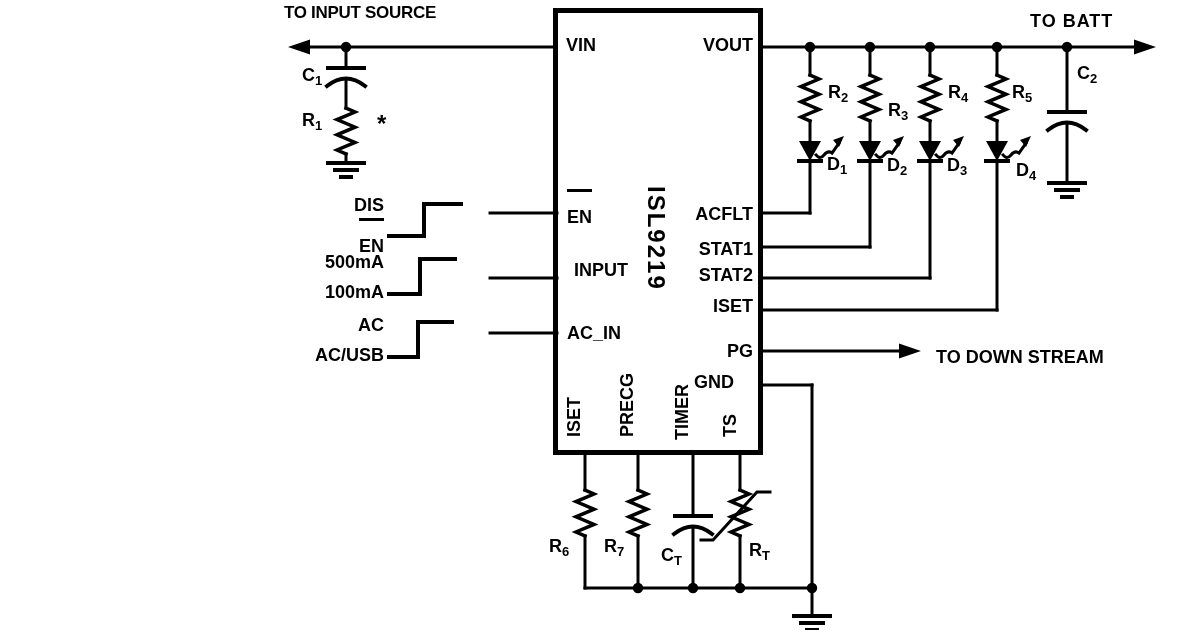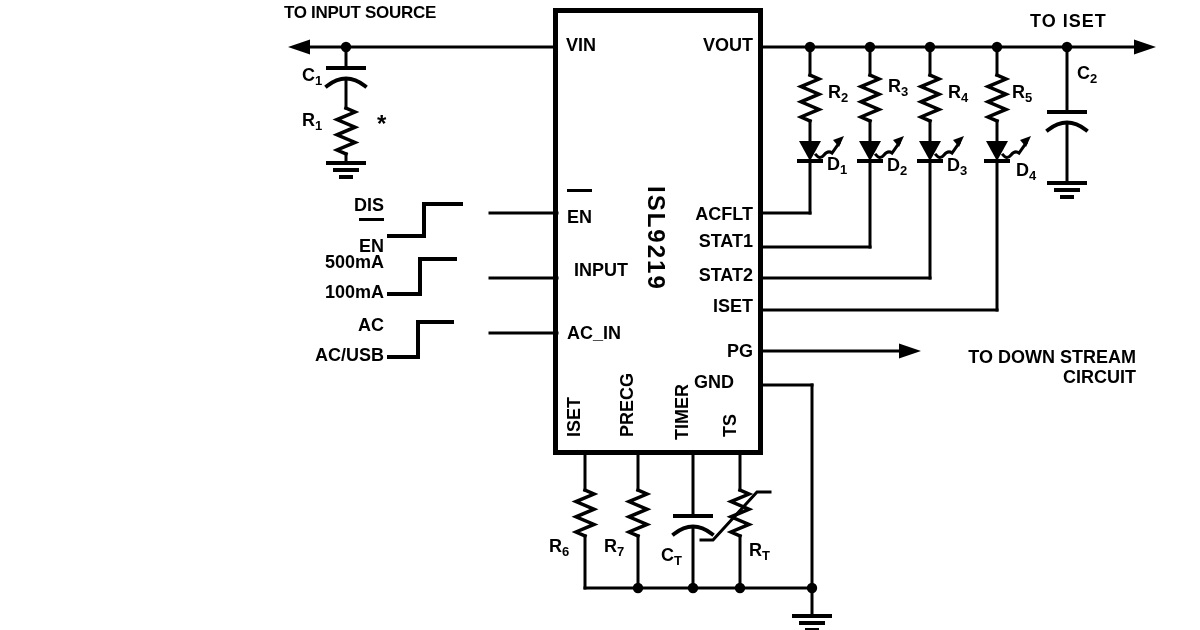--- a/index.html
+++ b/index.html
@@ -6,21 +6,21 @@
   .stage{position:relative;width:1200px;height:630px;background:#ffffff;overflow:hidden;
          font-family:"Liberation Sans",sans-serif;color:#000}
   svg.canvas{position:absolute;left:0;top:0;display:block}
   .lbl{position:absolute;font-weight:bold;font-size:18px;line-height:18px;
        white-space:nowrap;color:#000;letter-spacing:0}
   .lbl sub{font-size:13px;line-height:0;vertical-align:-4px;font-weight:bold}
   .ov{display:inline-block;border-top:3px solid #000;padding-top:17px;line-height:16px}
   .rcw{transform:rotate(90deg);transform-origin:0 0}
   .rccw{transform:rotate(-90deg);transform-origin:0 0}
   .big{font-size:24px;line-height:24px;letter-spacing:2px}
-  .ctr{text-align:right;white-space:normal;line-height:20px}
+  .ctr{text-align:left;white-space:normal;line-height:20px}
   .ast{font-size:24px;line-height:24px}
   .narrow{font-size:17px;letter-spacing:-0.3px}
 </style>
 </head>
 <body>
 
 <div class="stage">
 
   <svg class="canvas" width="1200" height="630" viewBox="0 0 1200 630" stroke="#000000" fill="none" stroke-width="3" stroke-linecap="square" stroke-linejoin="miter">
     <defs>
@@ -169,64 +169,63 @@
       <circle cx="740" cy="588" r="5.2" fill="#000" stroke="none"></circle>
       <circle cx="812" cy="588" r="5.2" fill="#000" stroke="none"></circle>
     </g>
     <g>
       <line x1="812" y1="588" x2="812" y2="616"></line>
       <use href="#gnd3" x="812" y="616"></use>
     </g>
   </svg>
 
   <div class="lbl narrow" style="left:284px;top:4px">TO INPUT SOURCE</div>
-  <div class="lbl" style="left:1030px;top:12px;letter-spacing:1px">TO ISET</div>
+  <div class="lbl" style="left:1030px;top:12px;letter-spacing:1px">TO BATT</div>
 
   <div class="lbl" style="left:302px;top:66px"><span>C</span><sub>1</sub></div>
   <div class="lbl" style="left:302px;top:111px"><span>R</span><sub>1</sub></div>
   <div class="lbl ast" style="left:377px;top:112px">*</div>
 
   <div class="lbl" style="right:816px;top:196px">DIS</div>
   <div class="lbl" style="right:816px;top:218px"><span class="ov">EN</span></div>
   <div class="lbl" style="right:816px;top:253px">500mA</div>
   <div class="lbl" style="right:816px;top:283px">100mA</div>
   <div class="lbl" style="right:816px;top:316px">AC</div>
   <div class="lbl" style="right:816px;top:346px">AC/USB</div>
 
   <div class="lbl" style="left:566px;top:36px">VIN</div>
   <div class="lbl" style="right:447px;top:36px">VOUT</div>
   <div class="lbl" style="left:567px;top:189px"><span class="ov">EN</span></div>
   <div class="lbl" style="left:574px;top:261px">INPUT</div>
   <div class="lbl" style="left:567px;top:324px">AC_IN</div>
   <div class="lbl" style="right:447px;top:205px">ACFLT</div>
-  <div class="lbl" style="right:447px;top:232px">STAT1</div>
+  <div class="lbl" style="right:447px;top:240px">STAT1</div>
   <div class="lbl" style="right:447px;top:266px">STAT2</div>
   <div class="lbl" style="right:447px;top:297px">ISET</div>
   <div class="lbl" style="right:447px;top:342px">PG</div>
   <div class="lbl" style="right:466px;top:373px">GND</div>
 
   <div class="lbl big rcw" style="left:668px;top:186px">ISL9219</div>
   <div class="lbl rccw" style="left:565px;top:437px">ISET</div>
   <div class="lbl rccw" style="left:618px;top:437px">PRECG</div>
   <div class="lbl rccw" style="left:673px;top:440px">TIMER</div>
   <div class="lbl rccw" style="left:721px;top:437px">TS</div>
 
   <div class="lbl" style="left:828px;top:83px"><span>R</span><sub>2</sub></div>
-  <div class="lbl" style="left:888px;top:77px"><span>R</span><sub>3</sub></div>
+  <div class="lbl" style="left:888px;top:101px"><span>R</span><sub>3</sub></div>
   <div class="lbl" style="left:948px;top:83px"><span>R</span><sub>4</sub></div>
   <div class="lbl" style="left:1012px;top:83px"><span>R</span><sub>5</sub></div>
   <div class="lbl" style="left:827px;top:155px"><span>D</span><sub>1</sub></div>
   <div class="lbl" style="left:887px;top:156px"><span>D</span><sub>2</sub></div>
   <div class="lbl" style="left:947px;top:156px"><span>D</span><sub>3</sub></div>
   <div class="lbl" style="left:1016px;top:161px"><span>D</span><sub>4</sub></div>
   <div class="lbl" style="left:1077px;top:64px"><span>C</span><sub>2</sub></div>
 
   <div class="lbl ctr" style="left:936px;top:347px;width:200px">
     <div>TO DOWN STREAM</div>
-    <div>CIRCUIT</div>
   </div>
 
   <div class="lbl" style="left:549px;top:537px"><span>R</span><sub>6</sub></div>
   <div class="lbl" style="left:604px;top:537px"><span>R</span><sub>7</sub></div>
   <div class="lbl" style="left:661px;top:546px"><span>C</span><sub>T</sub></div>
   <div class="lbl" style="left:749px;top:541px"><span>R</span><sub>T</sub></div>
 
 </div>
 
 </body></html>

